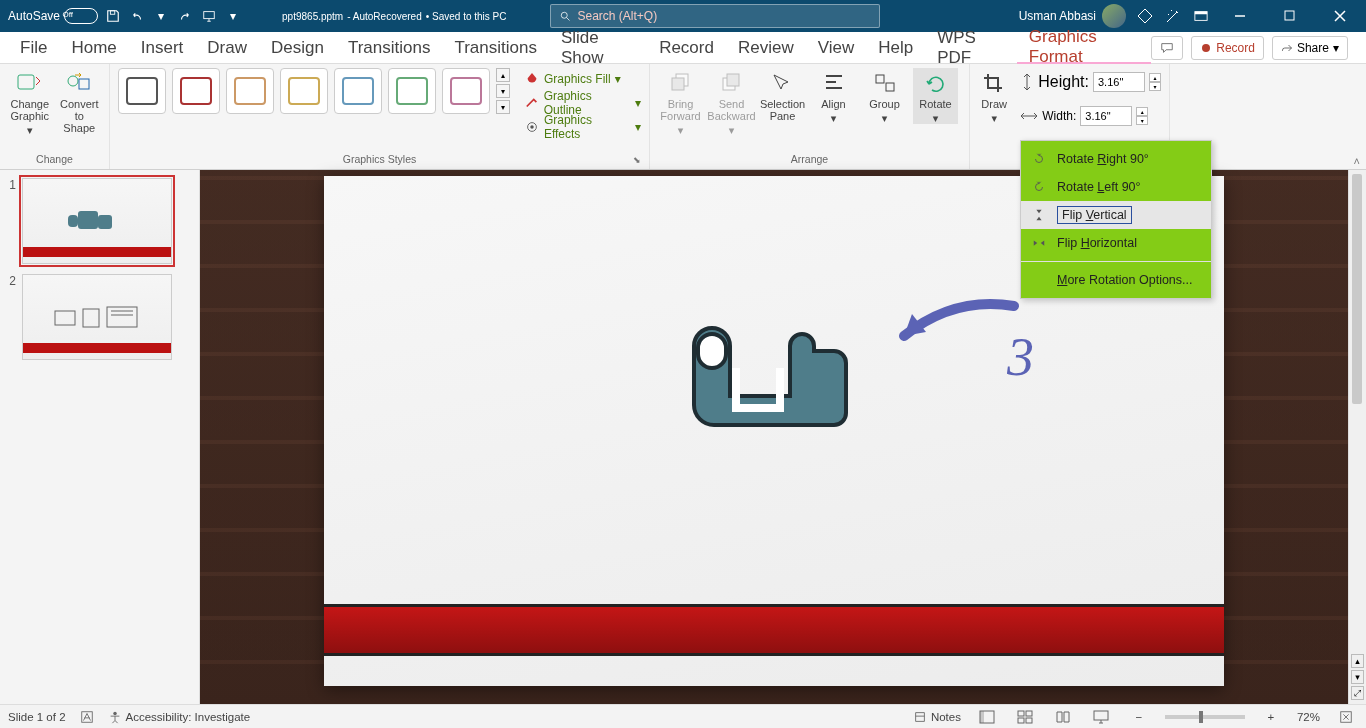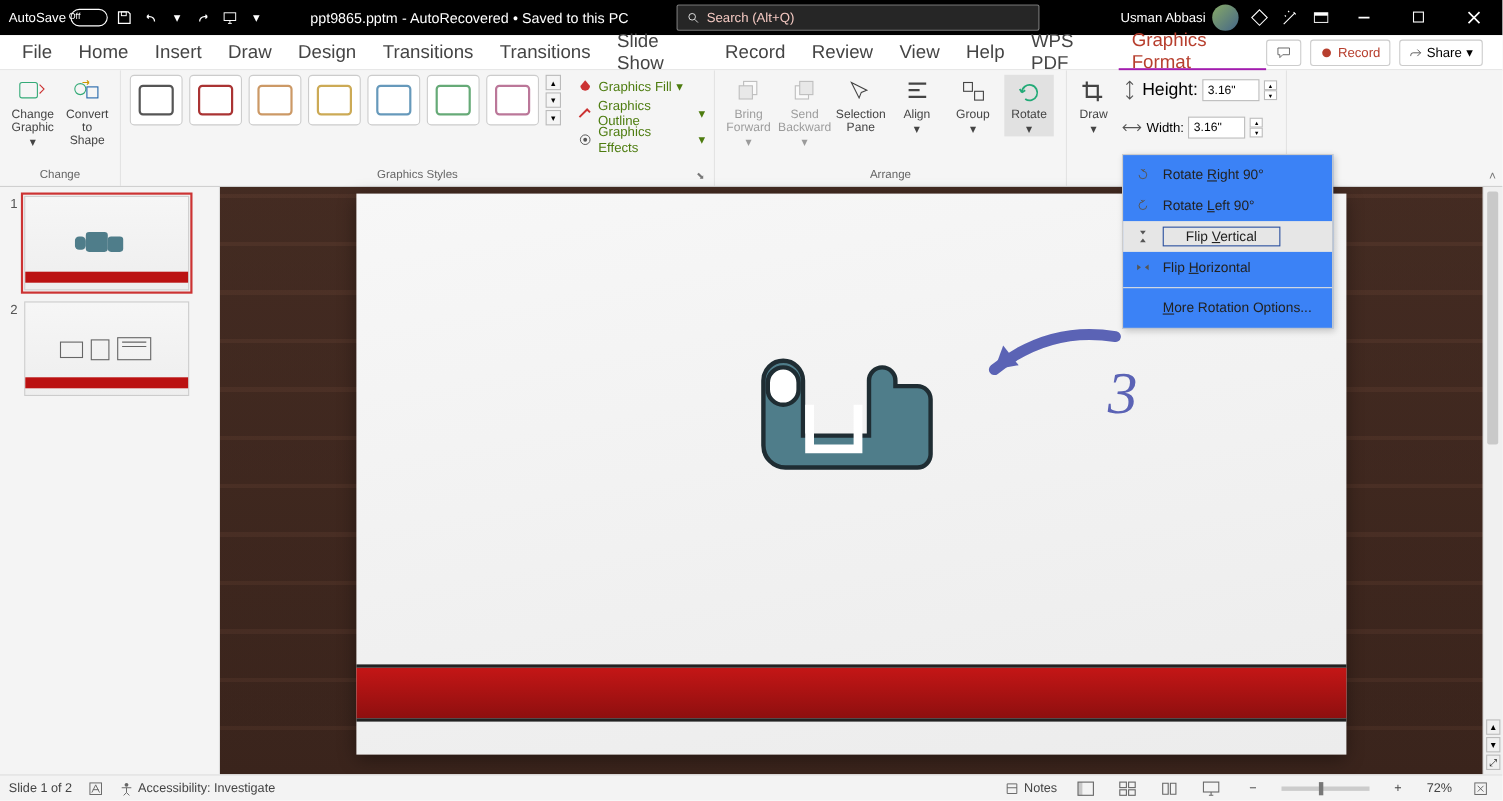--- a/index.html
+++ b/index.html
@@ -1,38 +1,38 @@
 <!DOCTYPE html>
 <html><head>
   <meta charset="utf-8">
   <style>
     * { box-sizing: border-box; margin: 0; padding: 0; font-family: "Segoe UI", sans-serif; }
     body { width: 1366px; height: 728px; background: #fff; overflow: hidden; position: relative; }
 
     
-    .titlebar { height: 32px; background: #000000; display: flex; align-items: center; color: #fff; font-size: 12px; }
+    .titlebar { height: 32px; background: #0c4a6e; display: flex; align-items: center; color: #fff; font-size: 12px; }
     .titlebar .left { display: flex; align-items: center; gap: 6px; padding-left: 8px; }
     .autosave { display: flex; align-items: center; gap: 4px; }
     .autosave-toggle { width: 34px; height: 16px; border: 1px solid #fff; border-radius: 8px; display: flex; align-items: flex-start; justify-content: flex-end; padding: 1px; font-size: 8px; gap: 23px; }
     .autosave-toggle .knob { width: 12px; height: 12px; background: #fff; border-radius: 50%; }
     .qat-icon { width: 18px; height: 18px; display: flex; align-items: center; justify-content: center; cursor: pointer; }
     .titlebar .center { flex: 1; display: flex; align-items: center; padding-left: 40px; gap: 4px; }
-    .doc-title { font-size: 13px; }
+    .doc-title { font-size: 10px; }
     .searchbox { margin-left: 40px; width: 330px; height: 24px; background: rgba(255,255,255,0.15); border: 1px solid rgba(255,255,255,0.4); border-radius: 2px; display: flex; align-items: center; padding: 0 8px; gap: 6px; }
     .searchbox input { background: transparent; border: none; color: #fff; font-size: 12px; outline: none; flex: 1; }
     .searchbox input::placeholder { color: #f4c9c2; }
     .titlebar .right { display: flex; align-items: center; gap: 10px; padding-right: 6px; }
     .user { display: flex; align-items: center; gap: 6px; }
     .avatar { width: 24px; height: 24px; border-radius: 50%; background: linear-gradient(135deg,#8a6,#468); }
     .win-btn { width: 40px; height: 32px; display: flex; align-items: center; justify-content: center; cursor: pointer; }
 
     
     .ribbon-tabs { height: 32px; background: #fff; border-bottom: 1px solid #ddd; display: flex; align-items: center; padding: 0 8px; gap: 0; }
     .tab { padding: 0 12px; height: 32px; display: flex; align-items: center; font-size: 17px; color: #444; cursor: pointer; }
-    .tab.active { color: #B73F2E; border-bottom: 2px solid #a21caf; }
+    .tab.active { color: #B73F2E; border-bottom: 2px solid #f9a8d4; }
     .ribbon-tabs .spacer { flex: 1; }
     .ribbon-right { display: flex; align-items: center; gap: 8px; padding-right: 10px; }
     .comments-btn, .record-btn, .share-btn { height: 24px; border: 1px solid #ccc; border-radius: 3px; padding: 0 8px; display: flex; align-items: center; gap: 4px; font-size: 12px; cursor: pointer; }
     .record-btn { color: #B73F2E; }
 
     
     .ribbon { height: 106px; background: #f5f5f5; border-bottom: 1px solid #d0d0d0; display: flex; position: relative; }
     .group { border-right: 1px solid #e3e3e3; padding: 4px 8px 2px 8px; display: flex; flex-direction: column; justify-content: space-between; }
     .group-body { display: flex; align-items: flex-start; gap: 6px; flex: 1; }
     .group-label { font-size: 10.5px; color: #666; text-align: center; padding-top: 2px; height: 16px; }
@@ -50,25 +50,25 @@
 
     .size-group .row { display: flex; align-items: center; gap: 4px; height: 28px; }
     .size-input { width: 52px; height: 20px; border: 1px solid #bbb; font-size: 11px; padding: 0 4px; background: #fff; }
     .spinner { width: 12px; display: flex; flex-direction: column; }
     .spinner div { height: 9px; border: 1px solid #bbb; font-size: 6px; display: flex; align-items: center; justify-content: center; cursor: pointer; background:#fff; }
 
     .dialog-launcher { position: absolute; bottom: 2px; right: 4px; width: 12px; height: 12px; font-size: 9px; color: #777; cursor: pointer; }
     .collapse-ribbon { position: absolute; right: 6px; bottom: 2px; font-size: 11px; color: #777; cursor: pointer; }
 
     
-    .rotate-menu { position: absolute; top: 140px; left: 1020px; width: 192px; background: #3b82f6; border: 1px solid #ccc; box-shadow: 2px 2px 6px rgba(0,0,0,0.2); z-index: 100; padding: 4px 0; }
+    .rotate-menu { position: absolute; top: 140px; left: 1020px; width: 192px; background: #84cc16; border: 1px solid #ccc; box-shadow: 2px 2px 6px rgba(0,0,0,0.2); z-index: 100; padding: 4px 0; }
     .menu-item { height: 28px; display: flex; align-items: center; gap: 10px; padding: 0 10px; font-size: 12.5px; color: #222; cursor: pointer; }
     .menu-item .micon { width: 16px; height: 16px; display:flex; align-items:center; justify-content:center; color:#555; }
     .menu-item.highlight { background: #e6e6e6; }
-    .menu-item.highlight .label-wrap { border: 1px solid #2a4f9e; padding: 1px 20px; }
+    .menu-item.highlight .label-wrap { border: 1px solid #2a4f9e; padding: 1px 4px; }
     .menu-sep { height: 1px; background: #e0e0e0; margin: 4px 0; }
 
     
     .workspace { position: absolute; top: 170px; bottom: 24px; left: 0; right: 0; display: flex; background: #efefef; }
     .thumb-pane { width: 200px; background: #f4f4f4; border-right: 1px solid #ddd; overflow-y: auto; padding: 8px 4px; }
     .thumb-wrap { display: flex; gap: 6px; margin-bottom: 10px; }
     .thumb-num { font-size: 12px; color: #555; width: 12px; text-align: right; }
     .thumb { width: 150px; height: 86px; background: linear-gradient(#f6f6f6,#eee); border: 1px solid #ccc; position: relative; }
     .thumb.selected { outline: 2px solid #C33; outline-offset: 1px; }
     .thumb .red-bar { position: absolute; bottom: 6px; left: 0; right: 0; height: 10px; background: #b11; }

